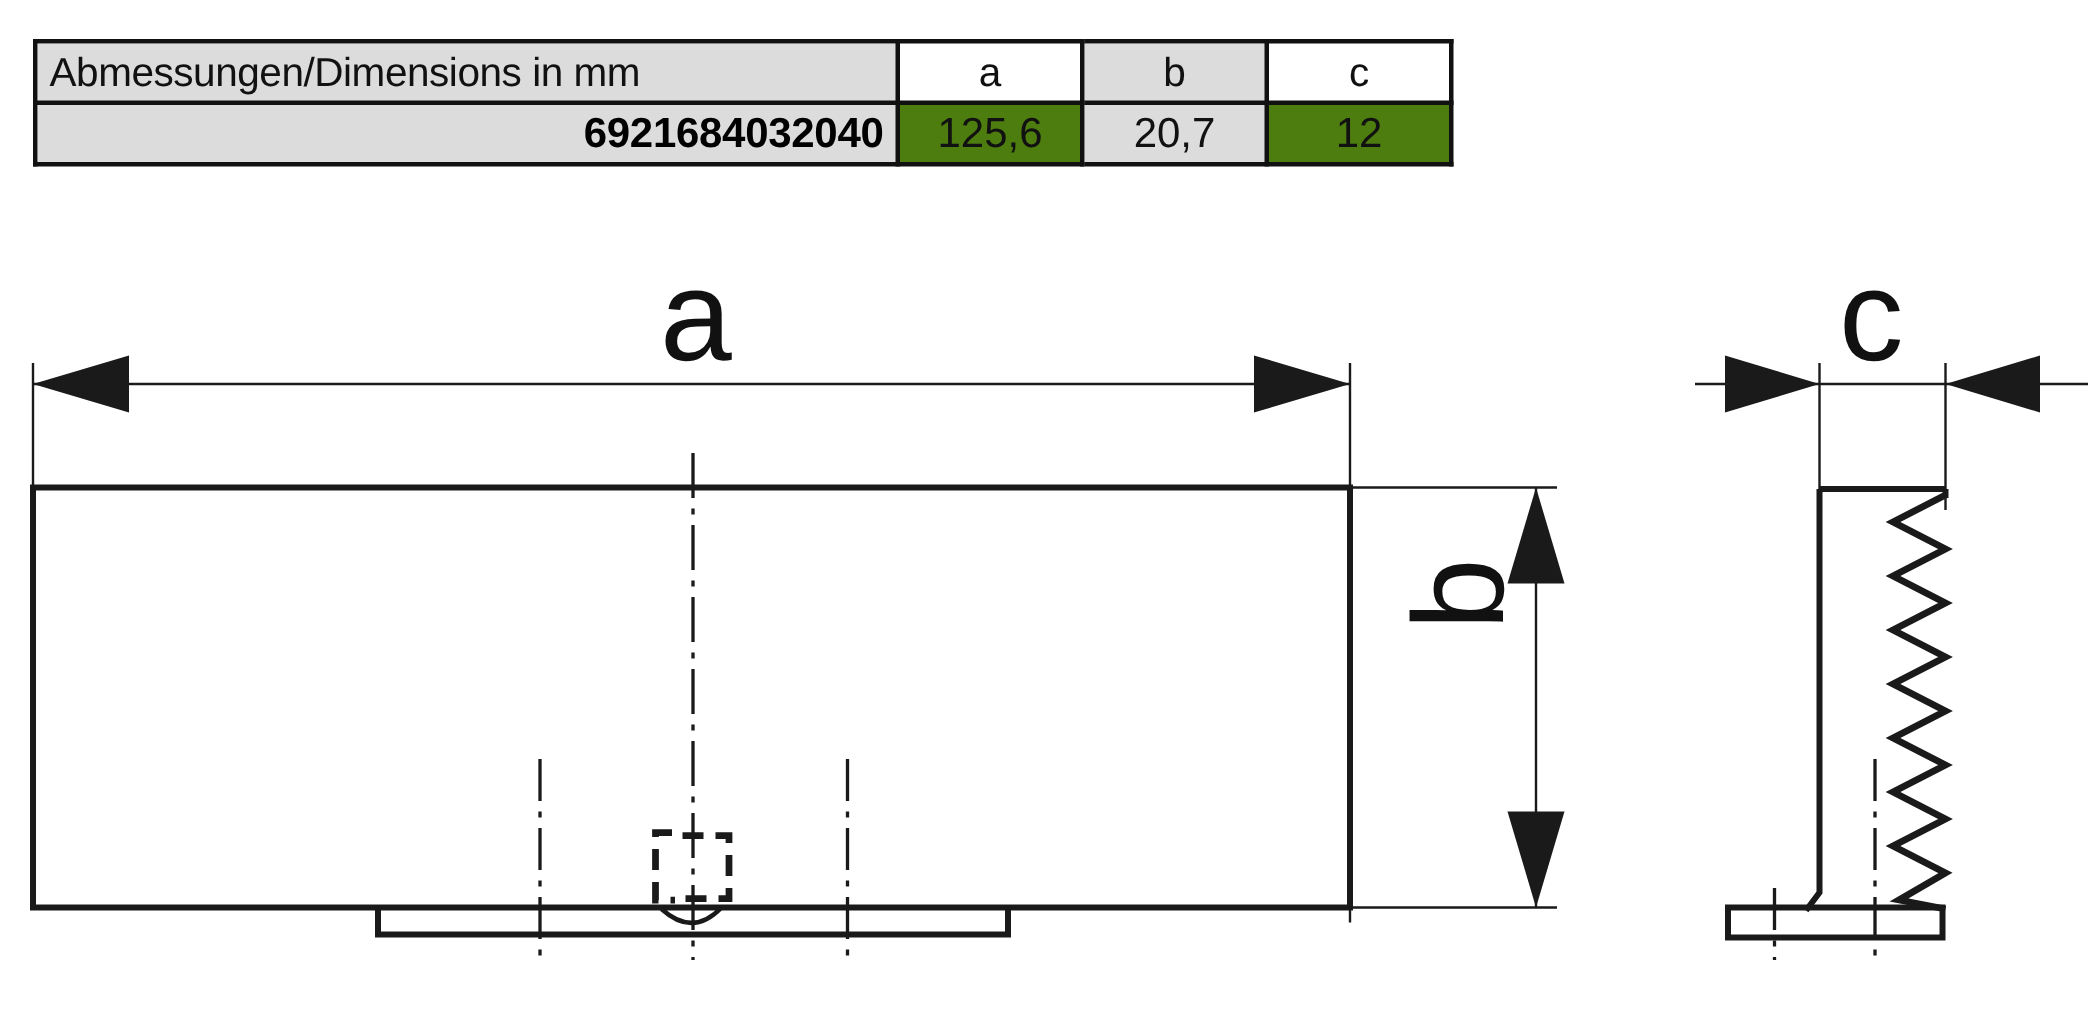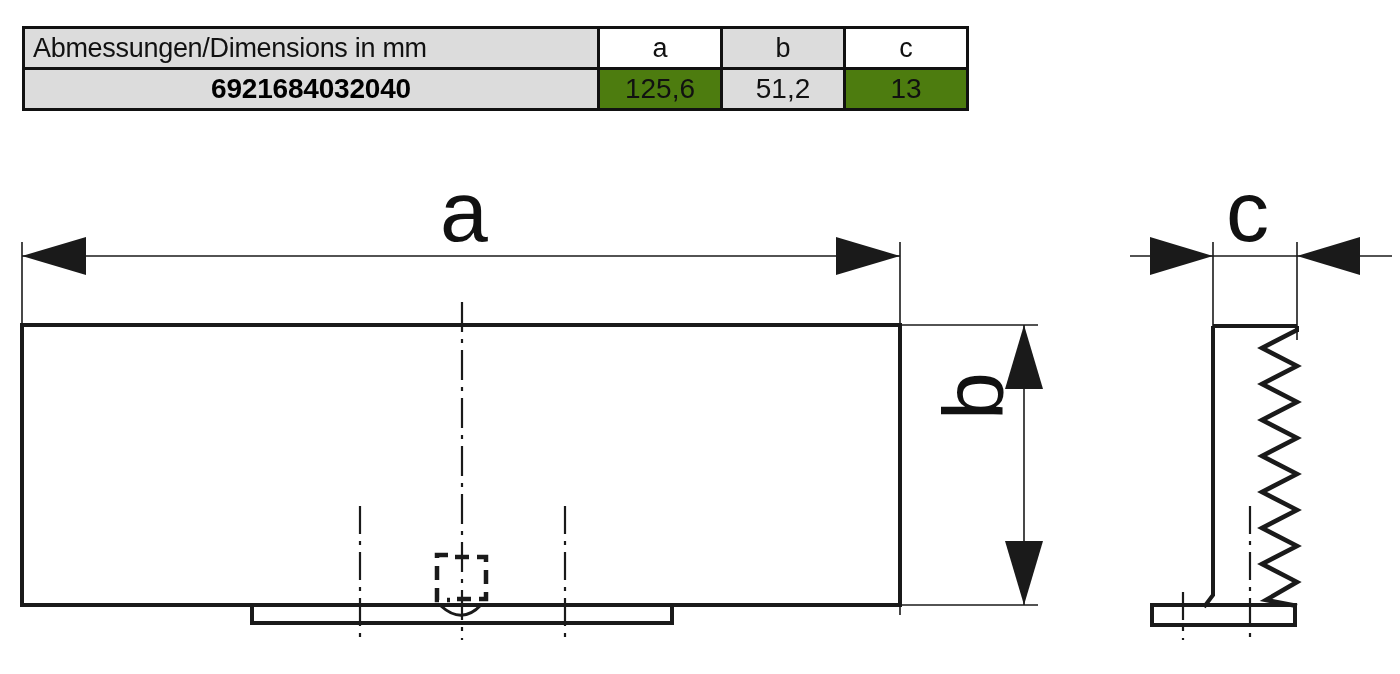--- a/index.html
+++ b/index.html
@@ -50,21 +50,21 @@
     letter-spacing: -0.3px;
     text-align: left;
     color: #111111;
   }
   td.c-part {
     width: 556px;
     background: #dcdcdc;
     font-size: 28px;
     font-weight: bold;
     letter-spacing: -0.2px;
-    text-align: center;
+    text-align: right;
     color: #000000;
   }
   td.c-col {
     width: 104px;
     text-align: center;
     font-size: 27px;
     background: #ffffff;
     color: #111111;
   }
   td.c-col.shaded {
@@ -119,22 +119,22 @@
       <tbody>
         <tr>
           <td class="c-label">Abmessungen/Dimensions in mm</td>
           <td class="c-col">a</td>
           <td class="c-col shaded">b</td>
           <td class="c-col">c</td>
         </tr>
         <tr>
           <td class="c-part">6921684032040</td>
           <td class="c-val">125,6</td>
-          <td class="c-val shaded">51,2</td>
-          <td class="c-val">13</td>
+          <td class="c-val shaded">20,7</td>
+          <td class="c-val">12</td>
         </tr>
       </tbody>
     </table>
   </div>
 
   <svg class="drawing" viewBox="0 0 1400 674" width="1400" height="674">
 
     <defs>
       <style>
         .obj   { stroke:#1a1a1a; stroke-width:4; fill:none; }

